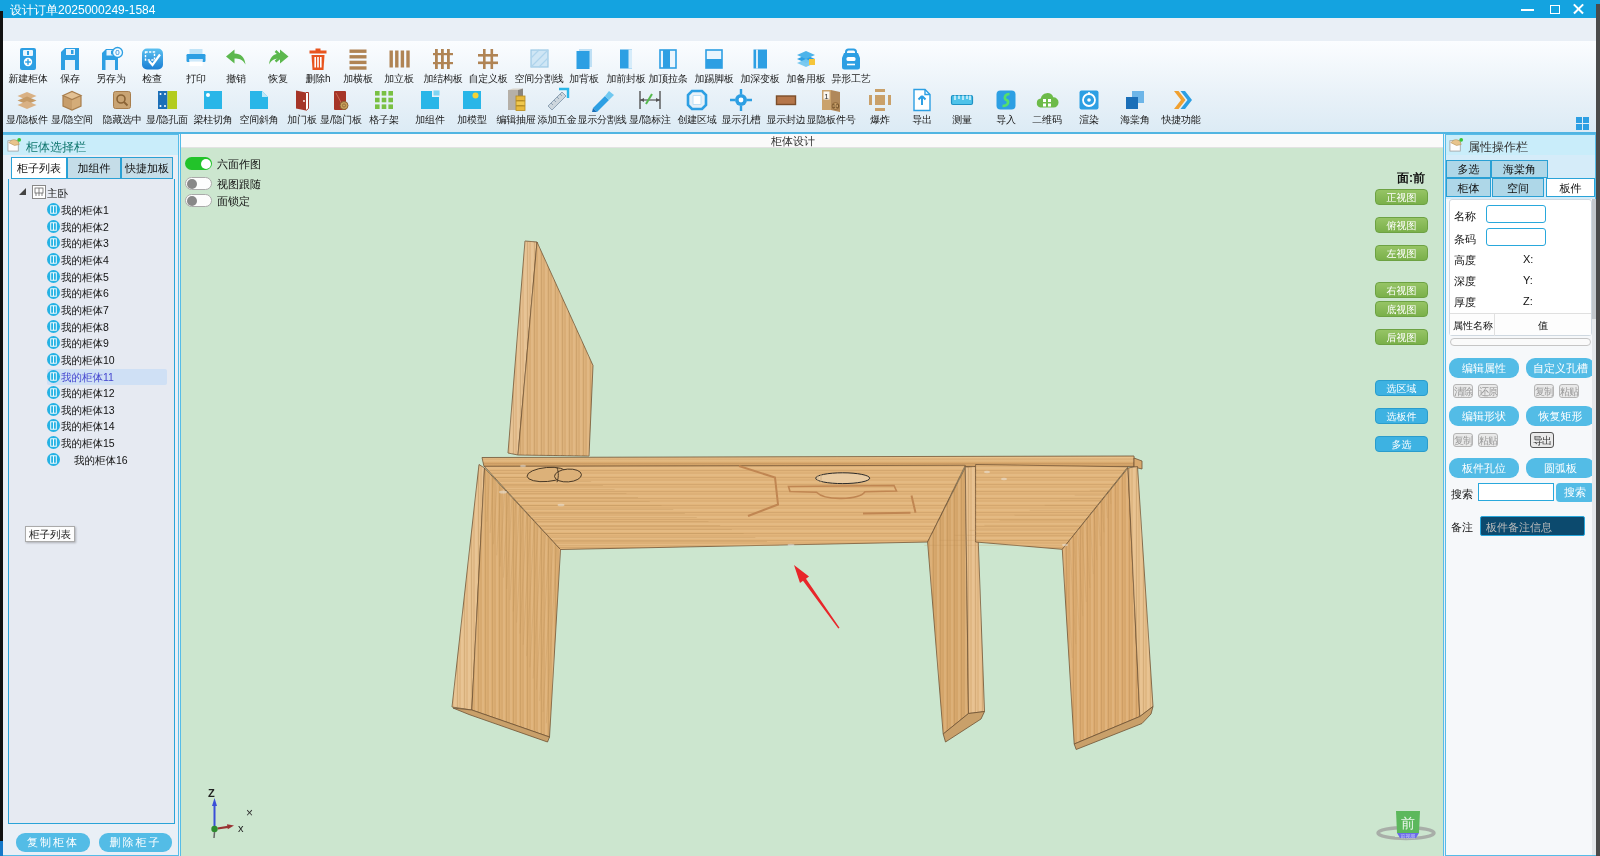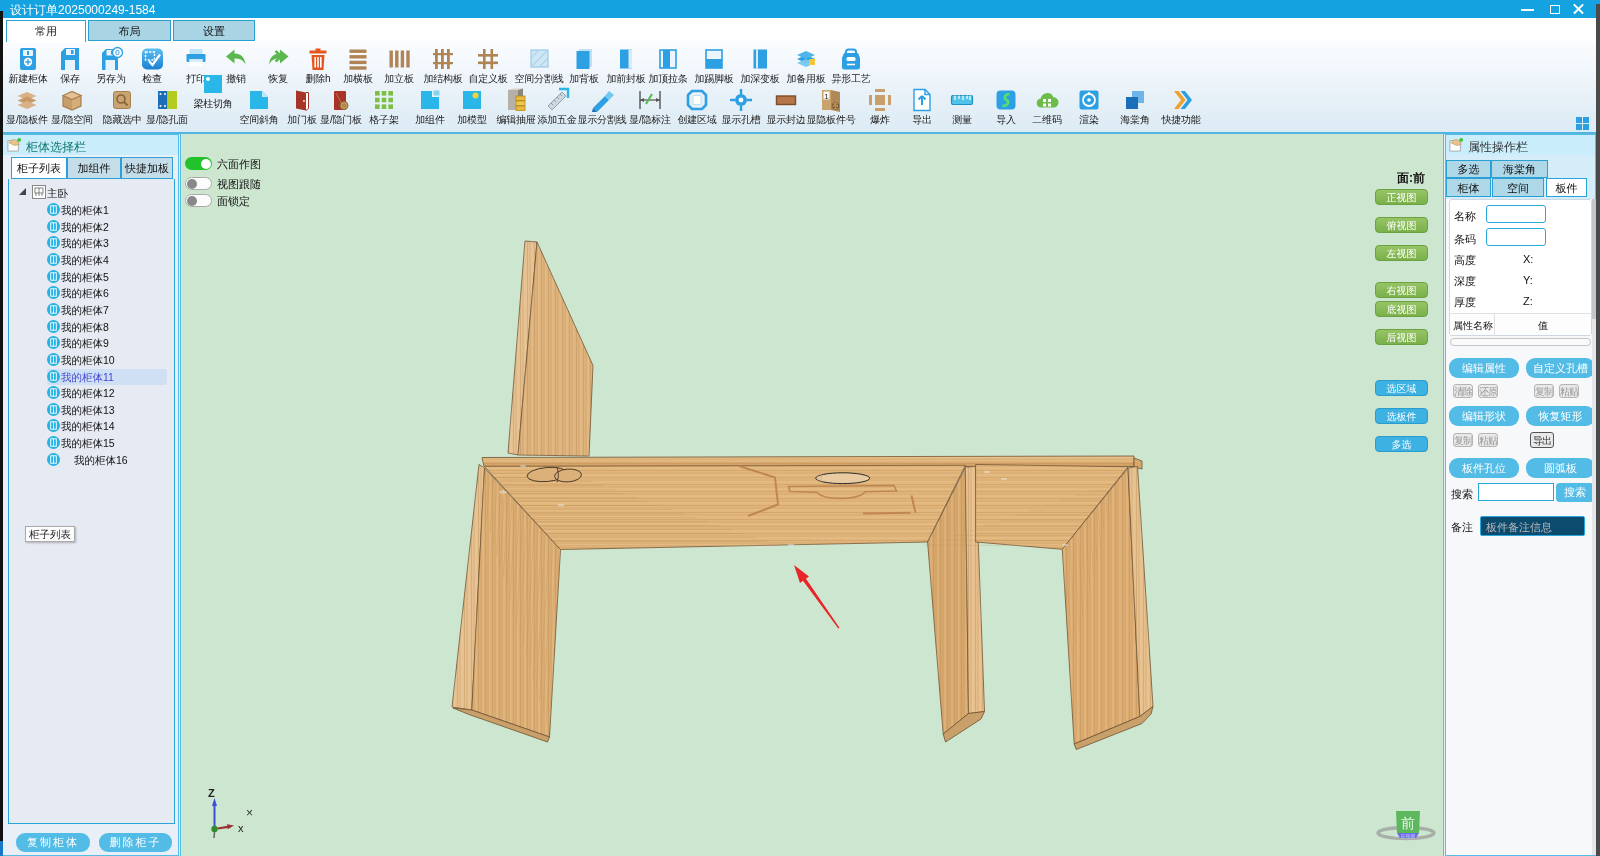--- a/index.html
+++ b/index.html
@@ -28,25 +28,20 @@
 <div id="win">
   <div id="titlebar">
     <span class="t">设计订单2025000249-1584</span>
     <div class="abs" style="left:1521px;top:9px;width:13px;height:2px;background:#fff;"></div>
     <div class="abs" style="left:1550px;top:4.5px;width:10px;height:9px;border:1.6px solid #fff;"></div>
     <div class="abs" style="left:1573px;top:4px;width:10px;height:10px;">
         <div style="position:absolute;left:-1px;top:4px;width:13px;height:1.8px;background:#fff;transform:rotate(45deg);"></div>
         <div style="position:absolute;left:-1px;top:4px;width:13px;height:1.8px;background:#fff;transform:rotate(-45deg);"></div>
       </div>
   </div>
-  <div id="tabrow">
-    <div class="mtab act" style="left:6px;width:80px;">常用</div>
-    <div class="mtab" style="left:88px;width:83px;">布局</div>
-    <div class="mtab" style="left:173px;width:82px;">设置</div>
-  </div>
   <div id="toolbar">
       <svg width="0" height="0" style="position:absolute">
         <defs>
           <linearGradient id="gblue" x1="0" y1="0" x2="0" y2="1">
             <stop offset="0" stop-color="#5bc0f0"></stop>
             <stop offset="1" stop-color="#1b7fd4"></stop>
           </linearGradient>
         </defs>
       </svg>
 <div class="ti" style="left:-4px;top:5px;">
@@ -247,21 +242,21 @@
         <svg width="26" height="26" viewBox="0 0 26 26">
           <rect x="4" y="4" width="9.5" height="18" fill="#1b6fb8"></rect>
           <circle cx="6.5" cy="7" r="1" fill="#fff"></circle>
           <circle cx="11" cy="7" r="1" fill="#fff"></circle>
           <circle cx="6.5" cy="19" r="1" fill="#fff"></circle>
           <circle cx="11" cy="19" r="1" fill="#fff"></circle>
           <rect x="13.5" y="4" width="9.5" height="18" fill="#b3cc1f"></rect>
         </svg>
         <div class="lb">显/隐孔面</div>
       </div>
-<div class="ti" style="left:181px;top:30px;">
+<div class="ti" style="left:181px;top:46px;">
         <svg width="26" height="26" viewBox="0 0 26 26">
           <path d="M4 4 L22 4 L22 22 L4 22 Z" fill="#29b6e8"></path>
           <circle cx="8" cy="8" r="2" fill="#fff"></circle>
         </svg>
         <div class="lb">梁柱切角</div>
       </div>
 <div class="ti" style="left:227px;top:46px;">
         <svg width="26" height="26" viewBox="0 0 26 26">
           <path d="M4 4 L16 4 L22 10 L22 22 L4 22 Z" fill="#29b6e8"></path>
           <path d="M16 4 L22 10 L16 10 Z" fill="#bfe8f8"></path>
@@ -604,20 +599,21 @@
             <path d="M7 3 L7 11" stroke="#fff" stroke-width="1"></path>
           </svg>
           <span style="position:absolute;left:14px;top:2px;font-size:10.5px;color:#111;margin-left:13px;">我的柜体16</span>
         </div>
       </div>
 <div style="position:absolute;left:22px;top:391px;width:50px;height:16px;background:#fdfdfd;border:1px solid #aaa;box-shadow:1px 1px 2px rgba(0,0,0,0.25);font-size:10.5px;color:#222;text-align:center;line-height:15px;">柜子列表</div>
 <div class="cybtn" style="left:13px;top:698px;width:74px;height:19px;line-height:19px;letter-spacing:2px;">复制柜体</div>
 <div class="cybtn" style="left:96px;top:698px;width:73px;height:19px;line-height:19px;letter-spacing:2px;">删除柜子</div>
     </div>
   <div id="canvas" class="abs" style="left:180px;top:134px;width:1264px;height:722px;background:#cce6cf;border-left:1px solid #56bce8;border-right:1px solid #56bce8;">
+      <div style="position:absolute;left:0;top:0;width:1262px;height:14px;background:#fafafa;border-bottom:1px solid #e2e2e2;text-align:center;font-size:11px;color:#333;line-height:14px;padding-right:38px;">柜体设计</div>
 <svg style="position:absolute;left:0;top:14px;" width="1263" height="708" viewBox="180 148 1263 708">
         <defs>
 <linearGradient id="railg" x1="0" y1="0" x2="0" y2="1">
             <stop offset="0" stop-color="#ecc893"></stop>
             <stop offset="0.55" stop-color="#dcad71"></stop>
             <stop offset="1" stop-color="#cd9d62"></stop>
           </linearGradient>
 <pattern id="wgv" width="7" height="40" patternUnits="userSpaceOnUse">
             <rect width="7" height="40" fill="none"></rect>
             <path d="M1.5 0 L1.5 40" stroke="#a87c48" stroke-width="0.8" opacity="0.35"></path>
@@ -758,21 +754,21 @@
           <rect x="1" y="4" width="11" height="11" fill="#fdfdfd" stroke="#999" stroke-width="0.8"></rect>
           <path d="M2 6 C5 2 9 2 12 5 L13 8 L8 9 Z" fill="#e8c48c" stroke="#b08c54" stroke-width="0.6"></path>
           <circle cx="13" cy="3" r="2" fill="#35c435"></circle>
         </svg>
         <span style="position:absolute;left:22px;top:4px;font-size:12px;color:#333;">属性操作栏</span>
       </div>
 <div class="ptab" style="left:0px;top:25px;width:45px;height:18px;line-height:17px;">多选</div>
 <div class="ptab" style="left:45px;top:25px;width:57px;height:18px;line-height:17px;">海棠角</div>
 <div class="ptab" style="left:0px;top:43px;width:45px;height:19px;line-height:18px;">柜体</div>
 <div class="ptab" style="left:46px;top:43px;width:52px;height:19px;line-height:18px;">空间</div>
-<div class="ptab act" style="left:100px;top:43px;width:41px;height:19px;line-height:18px;border-color:#29a3d8;">板件</div>
+<div class="ptab act" style="left:100px;top:43px;width:49px;height:19px;line-height:18px;border-color:#29a3d8;">板件</div>
 <div style="position:absolute;left:3px;top:64px;width:143px;height:137px;background:#fff;border:1px solid #cfd8e0;border-radius:3px;"></div>
 <div class="fl" style="left:8px;top:74px;">名称</div>
 <div style="position:absolute;left:40px;top:70px;width:60px;height:18px;background:#fff;border:1.5px solid #29a8dc;border-radius:3px;"></div>
 <div class="fl" style="left:8px;top:97px;">条码</div>
 <div style="position:absolute;left:40px;top:93px;width:60px;height:18px;background:#fff;border:1.5px solid #29a8dc;border-radius:3px;"></div>
 <div class="fl" style="left:8px;top:118px;">高度</div>
       <div class="fl" style="left:77px;top:118px;">X:</div>
 <div class="fl" style="left:8px;top:139px;">深度</div>
       <div class="fl" style="left:77px;top:139px;">Y:</div>
 <div class="fl" style="left:8px;top:160px;">厚度</div>

